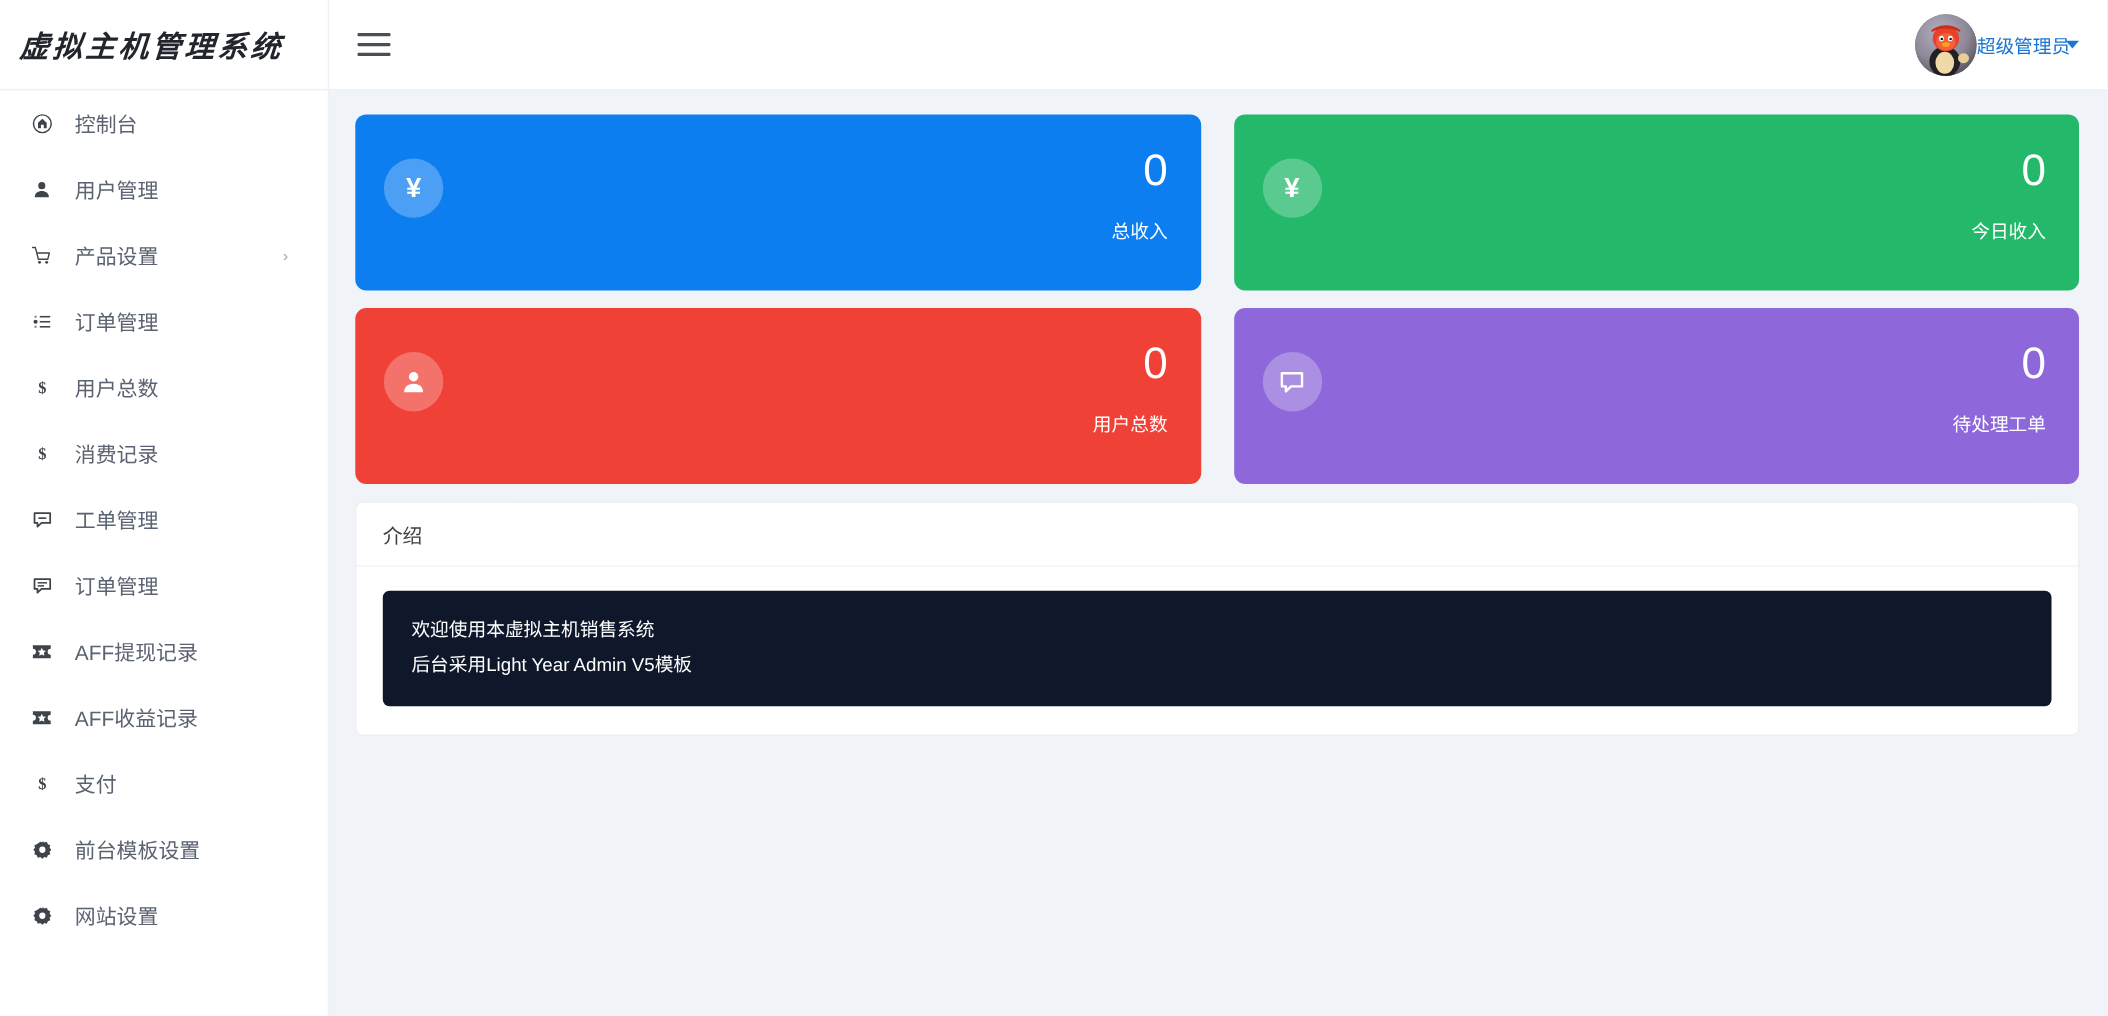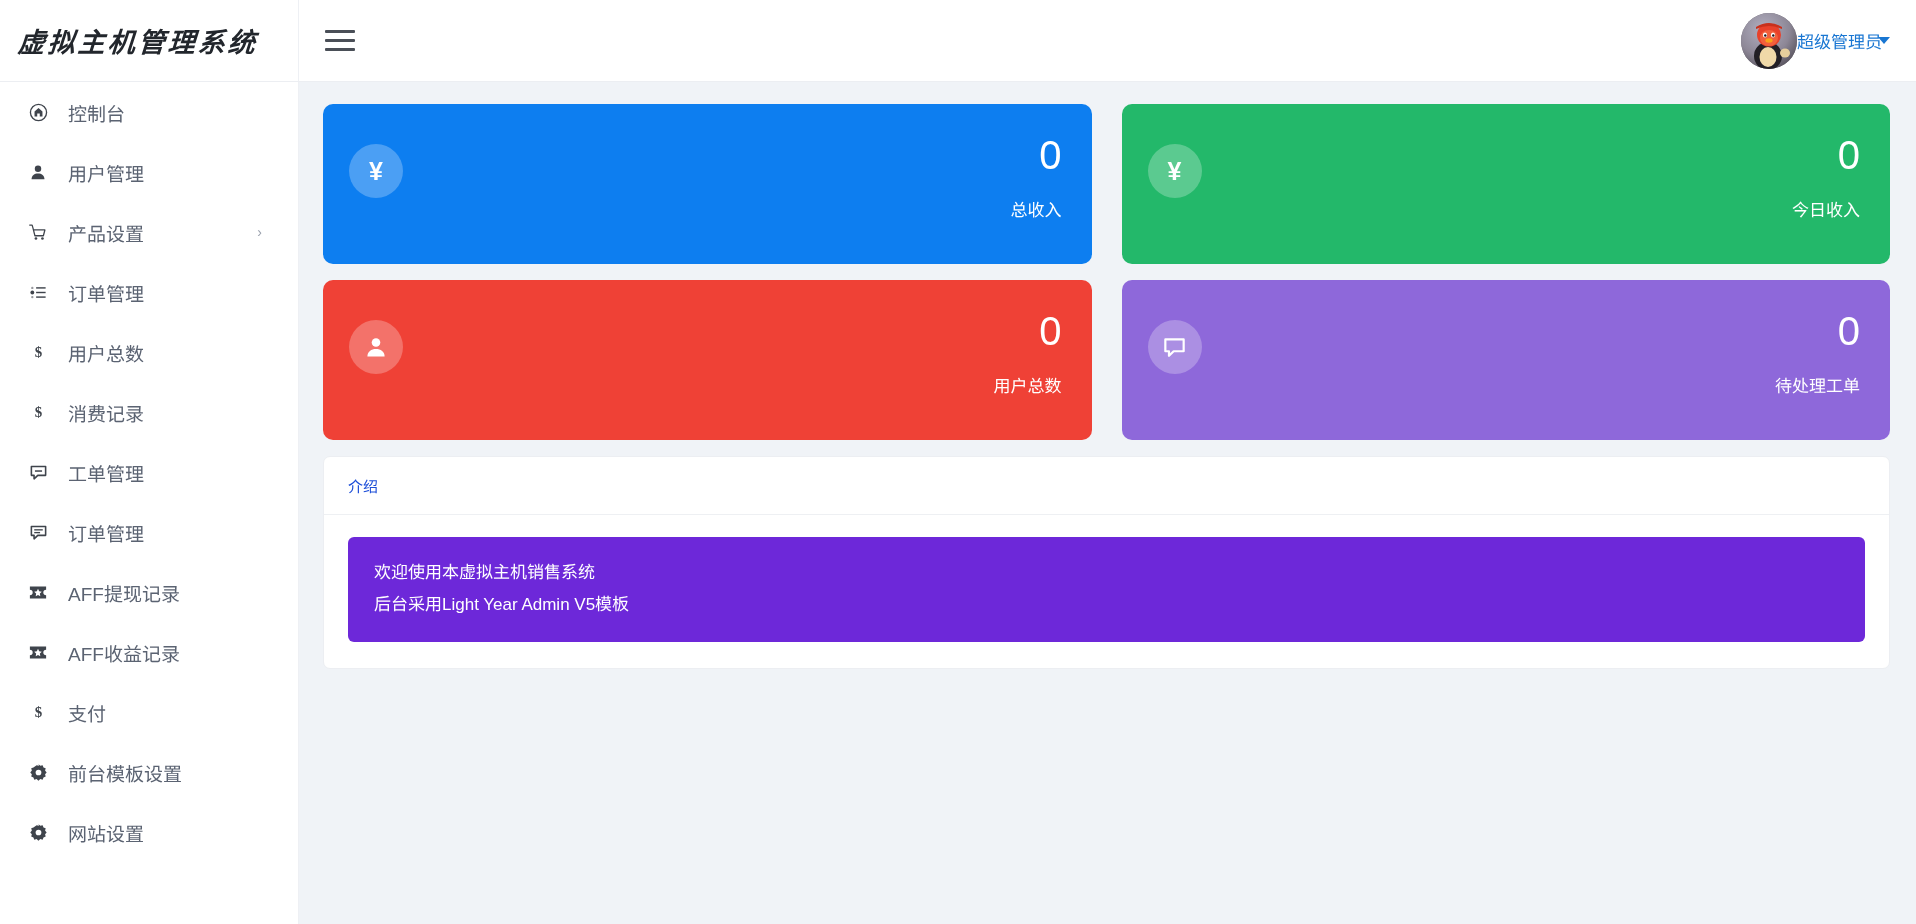--- a/index.html
+++ b/index.html
@@ -226,22 +226,22 @@
     border: 1px solid #eceef2;
   }
   .panel-head {
     height: 58px;
     display: flex;
     align-items: center;
     padding: 0 24px;
     border-bottom: 1px solid #eef0f3;
   }
   .panel-title {
-    font-size: 15px;
-    color: #1d4ed8;
+    font-size: 18px;
+    color: #404040;
   }
   .panel-body { padding: 22px 24px 26px 24px; }
 
   .alert-success {
     background: #27b867;
     border-radius: 6px;
     color: #ffffff;
     padding: 20px 26px;
     line-height: 1.9;
     font-size: 17px;
@@ -469,21 +469,21 @@
             <div class="stat-label">待处理工单</div>
           </div>
         </div>
       </div>
 
     <div class="panel">
       <div class="panel-head">
         <div class="panel-title">介绍</div>
       </div>
       <div class="panel-body">
-        <div class="alert-success" style="background: #6d28d9;">
+        <div class="alert-success" style="background: #0f172a;">
           <span class="alert-line">欢迎使用本虚拟主机销售系统</span>
           <span class="alert-line">后台采用Light Year Admin V5模板</span>
         </div>
       </div>
     </div>
 
   </div>
 </div>
 
 </body></html>

